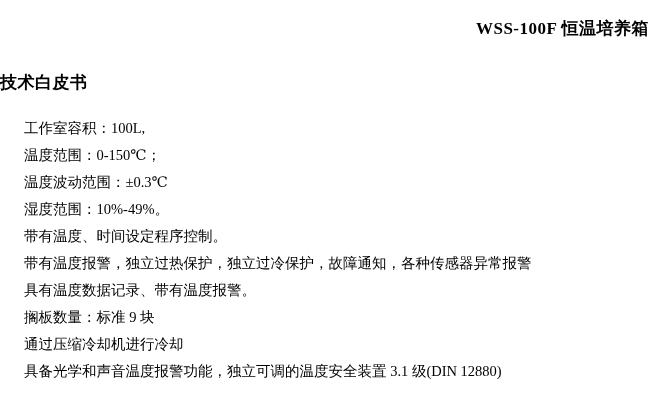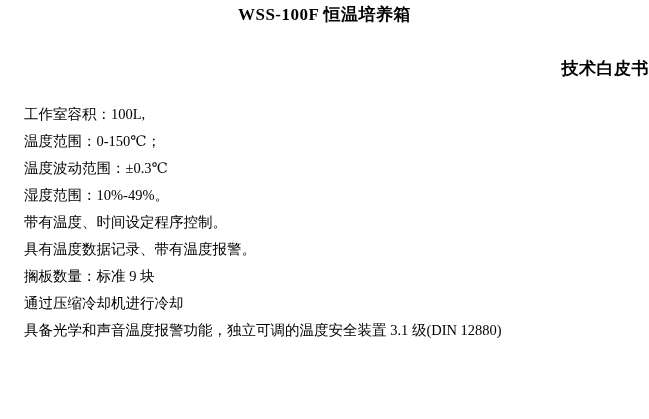--- a/index.html
+++ b/index.html
@@ -14,29 +14,29 @@
     color: #000000;
     overflow: hidden;
   }
   .page {
     position: relative;
     width: 649px;
     height: 419px;
     box-sizing: border-box;
   }
   .doc-title {
-    text-align: center;
+    text-align: right;
     font-size: 17px;
     font-weight: bold;
     letter-spacing: 0.5px;
-    margin-top: 3px;
+    margin-top: 17px;
     line-height: 24px;
   }
   .doc-subtitle {
-    text-align: right;
+    text-align: left;
     font-size: 17px;
     font-weight: bold;
     letter-spacing: 0.5px;
     margin-top: 30px;
     line-height: 24px;
   }
   .body-block {
     margin-top: 20px;
     padding-left: 24px;
     padding-right: 13px;
@@ -56,19 +56,20 @@
   <div class="doc-title">WSS-100F 恒温培养箱</div>
 
   <div class="doc-subtitle">技术白皮书</div>
 
   <div class="body-block">
     <div class="body-line">工作室容积：100L,</div>
     <div class="body-line">温度范围：0-150℃；</div>
     <div class="body-line">温度波动范围：±0.3℃</div>
     <div class="body-line">湿度范围：10%-49%。</div>
     <div class="body-line">带有温度、时间设定程序控制。</div>
+    <div class="body-line">带有温度报警，独立过热保护，独立过冷保护，故障通知，各种传感器异常报警</div>
     <div class="body-line">具有温度数据记录、带有温度报警。</div>
     <div class="body-line">搁板数量：标准 9 块</div>
     <div class="body-line">通过压缩冷却机进行冷却</div>
     <div class="body-line">具备光学和声音温度报警功能，独立可调的温度安全装置 3.1 级(DIN 12880)</div>
   </div>
 
 </div>
 
 </body></html>

